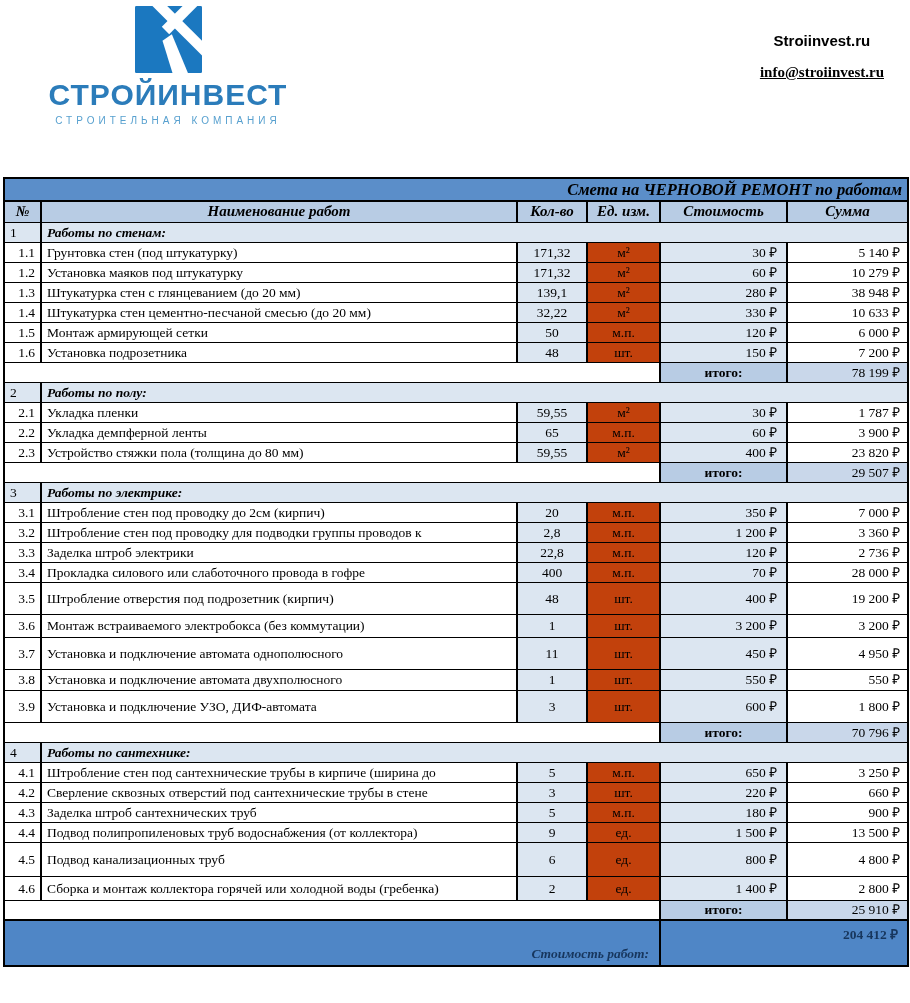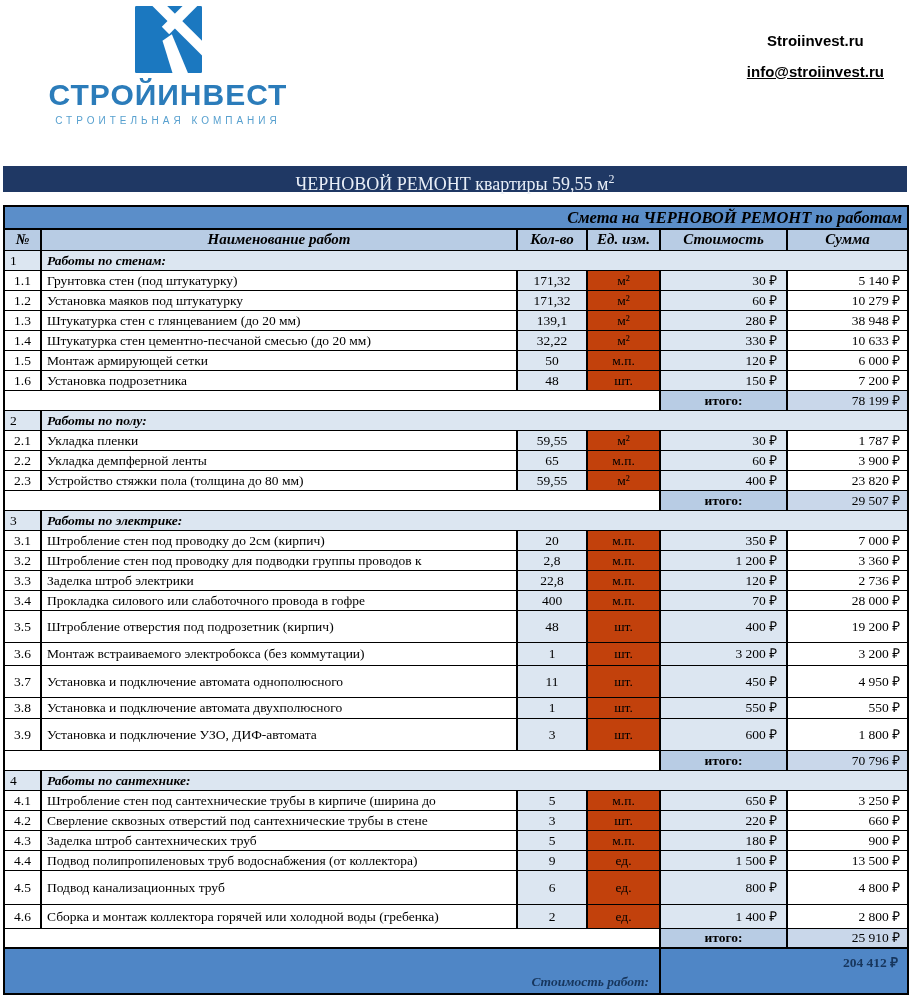--- a/index.html
+++ b/index.html
@@ -9,41 +9,41 @@
   
   .top-header { display: flex; justify-content: space-between; height: 164px; padding: 4px 26px 0 34px; }
   .logo-block { width: 268px; text-align: center; padding-top: 2px; }
   .logo-mark { display: block; margin: 0 auto; }
   .brand-name { font-family: "Liberation Sans", sans-serif; font-weight: 700; font-size: 30px;
                 letter-spacing: 1px; color: #2b7cba; margin-top: 5px; white-space: nowrap; }
   .brand-tagline { font-family: "Liberation Sans", sans-serif; font-size: 10px; letter-spacing: 4px;
                    color: #57a0cf; margin-top: 3px; white-space: nowrap; }
   .contact-block { text-align: center; font-family: "Liberation Sans", sans-serif; font-weight: 700;
                    font-size: 15px; padding-top: 22px; line-height: 2.05; }
-  .contact-email { color: #000; text-decoration: underline; }
+  .contact-email { color: #000; text-decoration: underline; font-family: Liberation Serif, serif; }
 
   
   .title-band { margin: 2px 3px 0 3px; height: 26px; line-height: 26px; background: #1f3864;
                 color: #e8eef7; text-align: center; font-size: 18px; }
   .title-band sup { font-size: 12px; }
 
   
   table.smeta { border-collapse: collapse; table-layout: fixed; width: 904px; margin: 13px 0 0 3px;
                 border: 2px solid #000; }
   .smeta td, .smeta th { border: 1px solid #000; border-left-width: 2px; border-right-width: 2px;
                          padding: 0 5px; font-size: 13.5px; line-height: 1.3; overflow: hidden;
                          white-space: nowrap; }
   tr.estimate-title th { background: #5b8ec9; font-weight: 700; font-style: italic; font-size: 16.5px;
                          height: 23px; border: 2px solid #000; text-align: right; }
   tr.col-head th { background: #b8cce4; font-weight: 700; font-style: italic; font-size: 15px;
                    height: 21px; text-align: center; }
   tr.section-row td { background: #dce6f1; height: 20px; }
   .section-title { font-weight: 700; font-style: italic; }
   tr.data-row { height: 20px; }
-  .c-num  { background: #fff; text-align: center; }
+  .c-num  { background: #fff; text-align: right; }
   .c-name { background: #fff; text-align: left; }
   .c-qty  { background: #dce6f1; text-align: center; }
   .c-unit { background: #c2410c; text-align: center; }
   .c-price{ background: #dce6f1; text-align: right; padding-right: 9px !important; }
   .c-sum  { background: #fff; text-align: right; padding-right: 7px !important; }
   tr.subtotal-row { height: 20px; }
   .st-blank { background: #fff; }
   .st-label { background: #b8cce4; font-weight: 700; text-align: center; }
   .st-value { background: #c9d7ea; text-align: right; padding-right: 7px !important; }
   tr.total-row { height: 46px; }
@@ -68,23 +68,20 @@
       </svg>
       <div class="brand-name">СТРОЙИНВЕСТ</div>
       <div class="brand-tagline">СТРОИТЕЛЬНАЯ КОМПАНИЯ</div>
     </div>
     <div class="contact-block">
       <div>Stroiinvest.ru</div>
       <div><a href="#" class="contact-email">info@stroiinvest.ru</a></div>
     </div>
   </div>
 
-  <div class="title-band">
-    <span>ЧЕРНОВОЙ РЕМОНТ квартиры 59,55 м</span><sup>2</sup>
-  </div>
 
   <table class="smeta">
     <colgroup>
       <col style="width:37px">
         <col style="width:476px">
         <col style="width:70px">
       <col style="width:73px">
         <col style="width:127px">
         <col style="width:121px">
     </colgroup>

